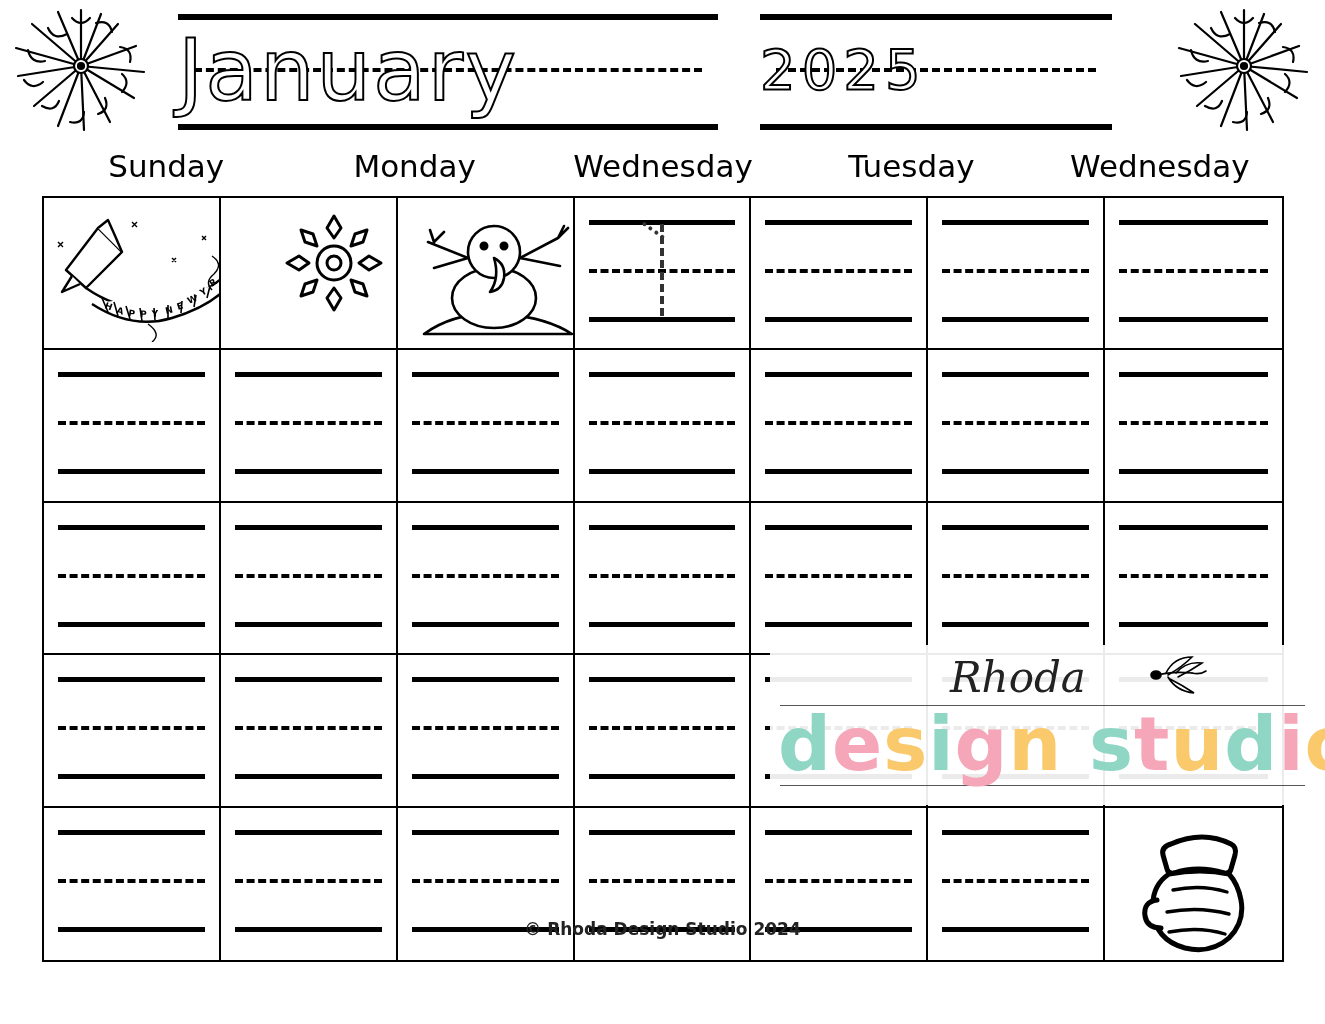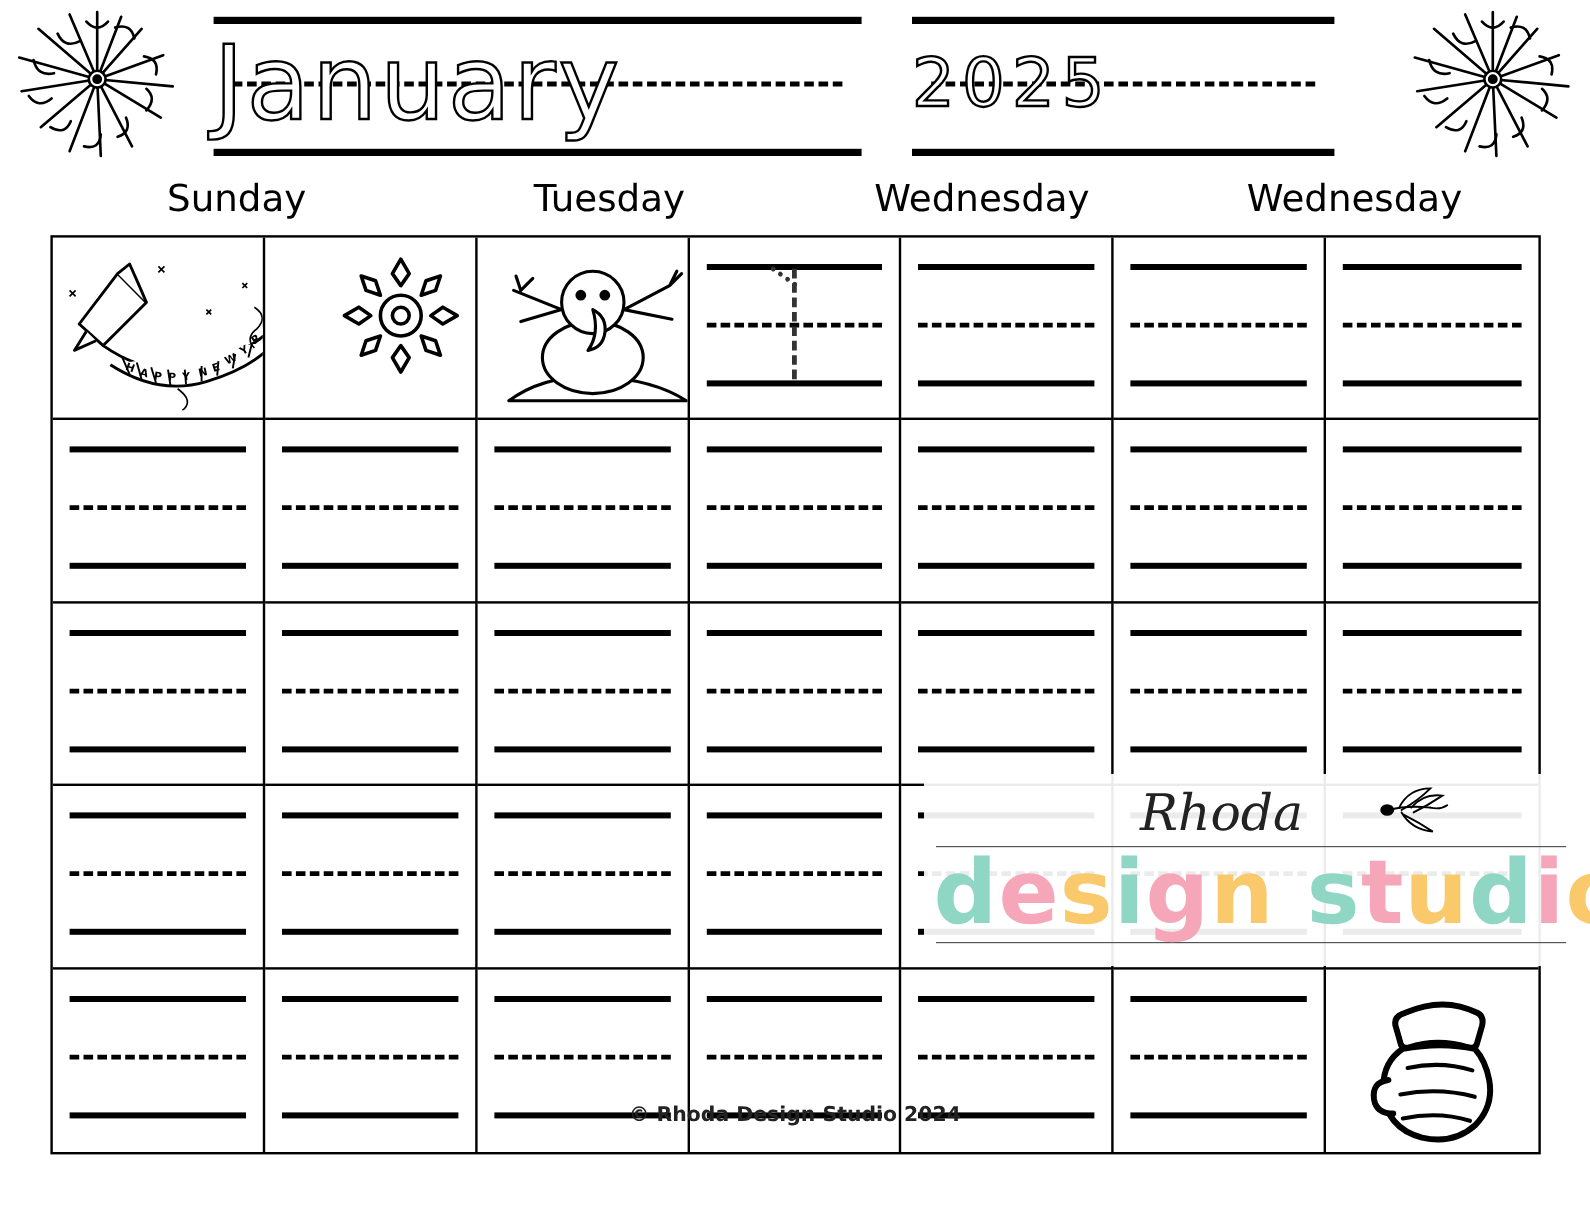--- a/index.html
+++ b/index.html
@@ -283,22 +283,23 @@
           <path d="M66 14 q9 10 18 0 M42 24 q6 13 19 6 M22 46 q3 14 17 11 M18 76 q8 11 19 2 M36 102 q12 7 17 -5 M64 118 q13 3 14 -10 M92 110 q12 -4 7 -16 M116 88 q9 -10 0 -18 M124 58 q3 -13 -10 -15 M106 28 q-3 -13 -16 -9"></path>
           <circle cx="75" cy="62" r="7" fill="#fff"></circle>
           <circle cx="75" cy="62" r="3" fill="#000"></circle>
         </g>
       </svg>
     </div>
   </div>
 
   <div class="weekdays">
     <div class="weekday">Sunday</div>
+    <div class="weekday">Monday</div>
+    <div class="weekday">Wednesday</div>
     <div class="weekday">Tuesday</div>
-    <div class="weekday">Wednesday</div>
     <div class="weekday">Wednesday</div>
   </div>
 
   <div class="grid">
 
     <div class="cell">
       <div class="art" style="left:8px; top:14px;">
         <svg width="190" height="130" viewBox="0 0 190 130">
           <g stroke="#000" stroke-width="2.4" fill="#fff" stroke-linejoin="round">
             <path d="M14 58 L46 16 L70 40 L34 76 Z"></path>

